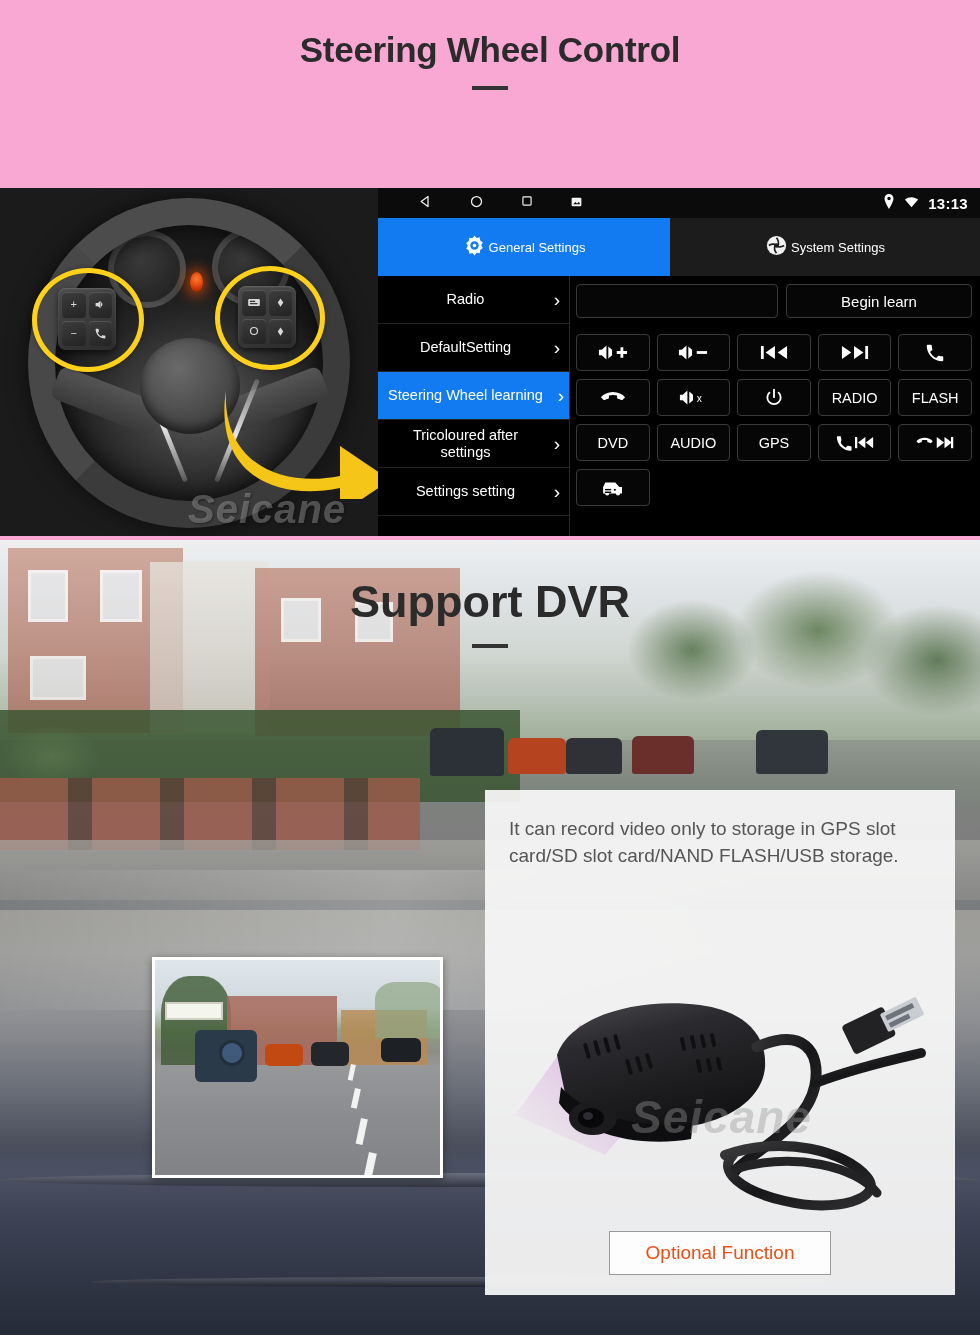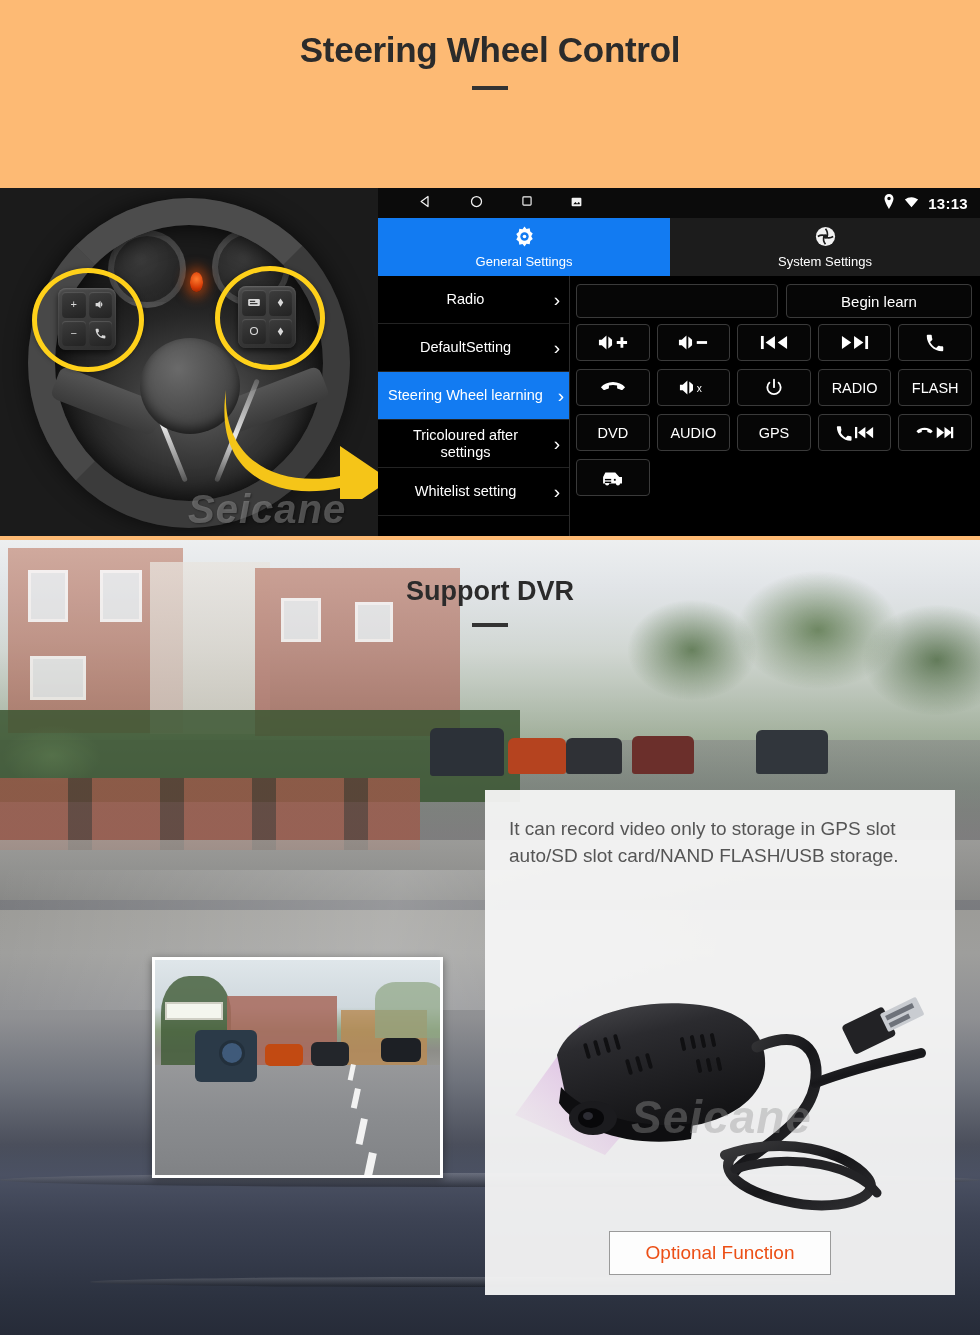--- a/index.html
+++ b/index.html
@@ -5,21 +5,21 @@
   * { box-sizing: border-box; margin: 0; padding: 0; }
   html, body {
     width: 980px; height: 1335px;
     font-family: "Liberation Sans", sans-serif;
     background: #ffffff;
     overflow: hidden;
   }
   .page { position: relative; width: 980px; height: 1335px; }
 
   
-  .swc-section { position: relative; width: 980px; height: 540px; background:#fdba74; }
+  .swc-section { position: relative; width: 980px; height: 540px; background:#f9a8d4; }
 
   .sec-title {
     text-align: center;
     font-size: 35px;
     font-weight: bold;
     color: #2b2b2b;
     letter-spacing: -0.3px;
     padding-top: 30px;
     line-height: 1.15;
   }
@@ -135,21 +135,21 @@
   .nav-icons { display:flex; align-items:center; gap:36px; margin-left:26px; }
   .nav-icons .ic { opacity:.95; }
   .status-right {
     position:absolute; right:12px; top:0; height:30px;
     display:flex; align-items:center; gap:9px;
   }
   .clock { font-size:15px; font-weight:bold; letter-spacing:.3px; }
 
   .tabs { display:flex; height:58px; }
   .tab {
-    flex:0 0 auto; display:flex; flex-direction:column; align-items:center; justify-content:center;
+    flex:0 0 auto; display:flex; flex-direction:row; align-items:center; justify-content:center;
     gap:3px; font-size:13px; color:#fff;
   }
   .tab.general { width:292px; background:#127bf2; }
   .tab.system  { width:310px; background:#1c1c1c; }
   .tab-label { font-size:13px; }
 
   .body-row { display:flex; height:260px; }
 
   .menu { width:192px; background:#000; border-right:1px solid #2a2a2a; }
   .menu-item {
@@ -157,21 +157,21 @@
     border-bottom:1px solid #232323; position:relative;
     font-size:14.5px; color:#fff; padding:0 26px 0 10px; text-align:center;
     line-height:1.12;
   }
   .menu-item.two-line { line-height:1.12; }
   .menu-item.active { background:#127bf2; }
   .menu-item .chev { position:absolute; right:9px; font-size:19px; font-weight:300; color:#fff; }
   .menu-item.active .chev { right:5px; }
 
   .pad { flex:1; background:#000; padding:8px 8px 0 6px; }
-  .pad-top { display:flex; gap:8px; margin-bottom:6px; }
+  .pad-top { display:flex; gap:8px; margin-bottom:16px; }
   .learn-input {
     flex:1; height:34px; border:1px solid #3a3a3a; border-radius:4px; background:#060606;
   }
   .begin-learn {
     width:186px; height:34px; border:1px solid #3a3a3a; border-radius:4px; background:#060606;
     display:flex; align-items:center; justify-content:center; font-size:15px; color:#fff;
   }
   .grid { display:grid; grid-template-columns:repeat(5,1fr); gap:8px 7px; }
   .gbtn {
     height:37px; border:1px solid #3a3a3a; border-radius:4px; background:#060606;
@@ -259,21 +259,21 @@
   }
   .dash-ridge.r1{ bottom:148px; }
   .dash-ridge.r2{ bottom:48px; height:10px; width:760px; left:90px;}
   .windshield-glare {
     position:absolute; left:0; top:330px; width:980px; height:140px;
     background: linear-gradient(100deg, rgba(255,255,255,0) 0%, rgba(255,255,255,.22) 40%, rgba(255,255,255,0) 75%);
   }
 
   .dvr-title {
     position:absolute; left:0; top:36px; width:980px;
-    text-align:center; font-size:27px; font-weight:bold; color:#2b2b2b; z-index:5;
+    text-align:center; font-size:45px; font-weight:bold; color:#2b2b2b; z-index:5;
   }
   .dvr-rule { width:36px; height:4px; background:#333; margin:16px auto 0; }
 
   
   .inset {
     position:absolute; left:152px; top:957px; width:291px; height:221px;
     border:3px solid #fff; box-shadow:0 2px 8px rgba(0,0,0,.4); overflow:hidden; z-index:6;
     background: linear-gradient(180deg,#dfe6ea 0%, #cfd8dd 22%, #8fa383 33%, #8d8d88 42%, #9a9a97 52%, #8e8f92 68%, #8a8c8f 100%);
   }
   .inset .ih { position:absolute; }
@@ -459,21 +459,21 @@
             </div>
             <div class="menu-item active">
               <span>Steering Wheel learning</span>
               <span class="chev">›</span>
             </div>
             <div class="menu-item two-line">
               <span>Tricoloured after settings</span>
               <span class="chev">›</span>
             </div>
             <div class="menu-item">
-              <span>Whitelist setting</span>
+              <span>Settings setting</span>
               <span class="chev">›</span>
             </div>
           </nav>
 
           <div class="pad">
 
             <div class="pad-top">
               <input class="learn-input" type="text" placeholder="" style="">
               <div class="begin-learn">Begin learn</div>
             </div>
@@ -653,21 +653,21 @@
     <div class="ih" style="left:156px;top:82px;width:38px;height:24px;background:#23262b;border-radius:6px;"></div>
     <div class="ih" style="left:226px;top:78px;width:40px;height:24px;background:#1d2025;border-radius:6px;"></div>
     <div class="lane" style="left:196px;top:104px;width:5px;height:16px;transform:rotate(12deg);"></div>
     <div class="lane" style="left:200px;top:128px;width:6px;height:20px;transform:rotate(12deg);"></div>
     <div class="lane" style="left:206px;top:158px;width:7px;height:26px;transform:rotate(12deg);"></div>
     <div class="lane" style="left:214px;top:192px;width:8px;height:28px;transform:rotate(12deg);"></div>
   </div>
 
   <div class="dvr-card">
     <div class="dvr-text">
-      <p>It can record video only to storage in GPS slot auto/SD slot card/NAND FLASH/USB storage.</p>
+      <p>It can record video only to storage in GPS slot card/SD slot card/NAND FLASH/USB storage.</p>
     </div>
 
     <div class="cam-img">
       <svg width="470" height="265" viewBox="0 0 470 265" aria-hidden="true">
         <defs>
           <linearGradient id="bodyg" x1="0" y1="0" x2="0.4" y2="1">
             <stop offset="0" stop-color="#4a4a4e"></stop>
               <stop offset="0.35" stop-color="#2b2b2f"></stop>
             <stop offset="1" stop-color="#141416"></stop>
           </linearGradient>

